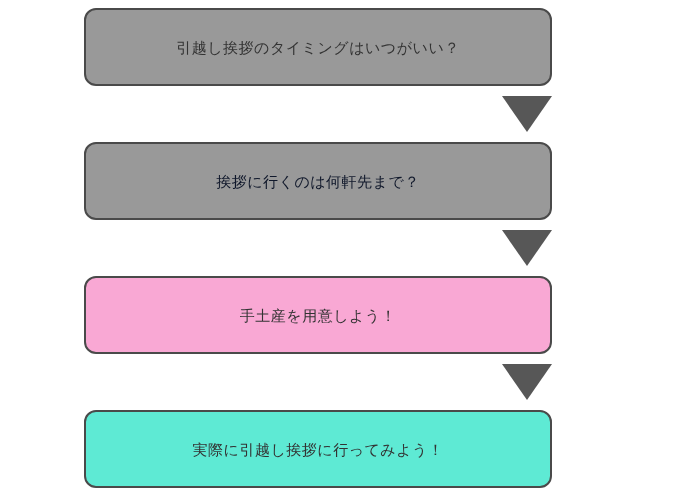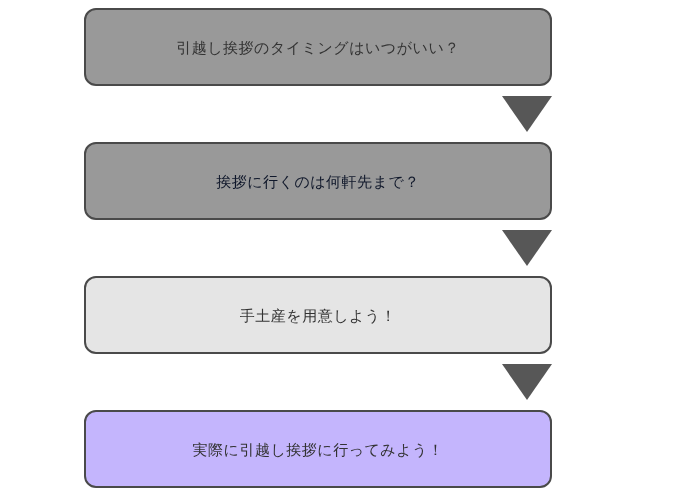--- a/index.html
+++ b/index.html
@@ -100,29 +100,29 @@
   </div>
 
   <div class="gap"></div>
 
   <svg class="flow-connector" viewBox="0 0 50 36" aria-hidden="true">
     <polygon points="0,0 50,0 25,36" fill="#575757"></polygon>
   </svg>
 
   <div class="gap"></div>
 
-  <div class="flow-step fill-teal" style="background: #e5e5e5; border-color: rgb(74, 74, 74);">
+  <div class="flow-step fill-teal" style="background: #f9a8d4; border-color: rgb(74, 74, 74);">
     <span class="step-label" style="color: rgb(51, 51, 51);">手土産を用意しよう！</span>
   </div>
 
   <div class="gap"></div>
 
   <svg class="flow-connector" viewBox="0 0 50 36" aria-hidden="true">
     <polygon points="0,0 50,0 25,36" fill="#575757"></polygon>
   </svg>
 
   <div class="gap"></div>
 
-  <div class="flow-step fill-gray" style="background: #c4b5fd; border-color: rgb(74, 74, 74);">
+  <div class="flow-step fill-gray" style="background: #5eead4; border-color: rgb(74, 74, 74);">
     <span class="step-label" style="color: rgb(51, 51, 51);">実際に引越し挨拶に行ってみよう！</span>
   </div>
 
 </div>
 
 </body></html>

